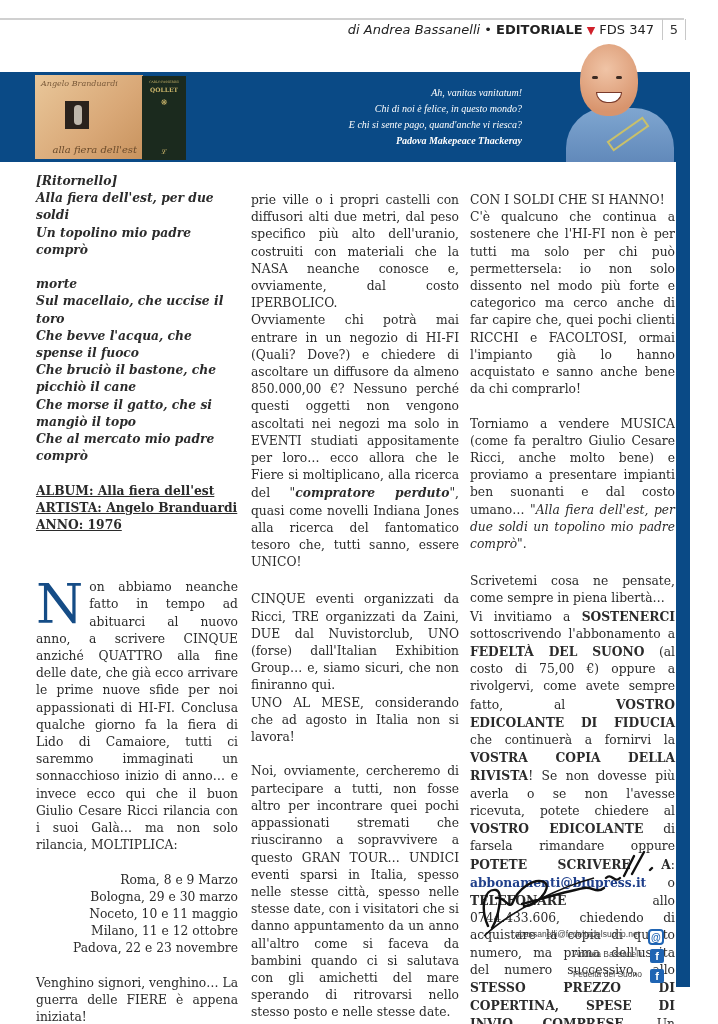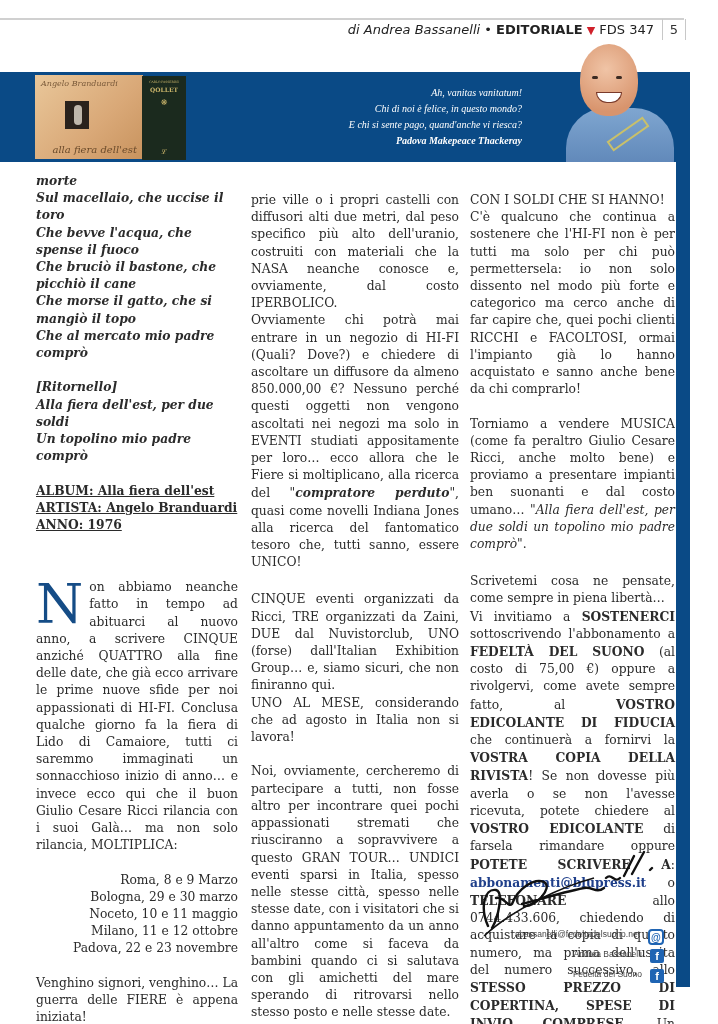--- a/index.html
+++ b/index.html
@@ -100,31 +100,31 @@
   <div class="body"></div>
   <div class="head"></div>
   <div class="eye1"></div>
   <div class="eye2"></div>
   <div class="smile"></div>
   <div class="glasses"></div>
 </div>
 
 <div class="col c1">
   <p class="lyric">
+    <span>[Ritornello]</span><br>
+    <span>Alla fiera dell'est, per due soldi</span><br>
+    <span>Un topolino mio padre comprò</span>
+  </p>
+  <p class="lyric">
     <span>morte</span><br>
     <span>Sul macellaio, che uccise il toro</span><br>
     <span>Che bevve l'acqua, che spense il fuoco</span><br>
     <span>Che bruciò il bastone, che picchiò il cane</span><br>
     <span>Che morse il gatto, che si mangiò il topo</span><br>
     <span>Che al mercato mio padre comprò</span>
-  </p>
-  <p class="lyric">
-    <span>[Ritornello]</span><br>
-    <span>Alla fiera dell'est, per due soldi</span><br>
-    <span>Un topolino mio padre comprò</span>
   </p>
   <p class="albumblock" style="margin-bottom:46px;text-decoration:underline;">
     <span>ALBUM: Alla fiera dell'est</span><br>
     <span>ARTISTA: Angelo Branduardi</span><br>
     <span>ANNO: 1976</span>
   </p>
   <p><span class="dropcap">N</span><span>on abbiamo neanche fatto in tempo ad abituarci al nuovo anno, a scrivere CINQUE anziché QUATTRO alla fine delle date, che già ecco arrivare le prime nuove sfide per noi appassionati di HI-FI. Conclusa qualche giorno fa la fiera di Lido di Camaiore, tutti ci saremmo immaginati un sonnacchioso inizio di anno… e invece ecco qui che il buon Giulio Cesare Ricci rilancia con i suoi Galà… ma non solo rilancia, MOLTIPLICA:</span></p>
   <p style="text-align:right">
     <span>Roma, 8 e 9 Marzo</span><br>
     <span>Bologna, 29 e 30 marzo</span><br>

